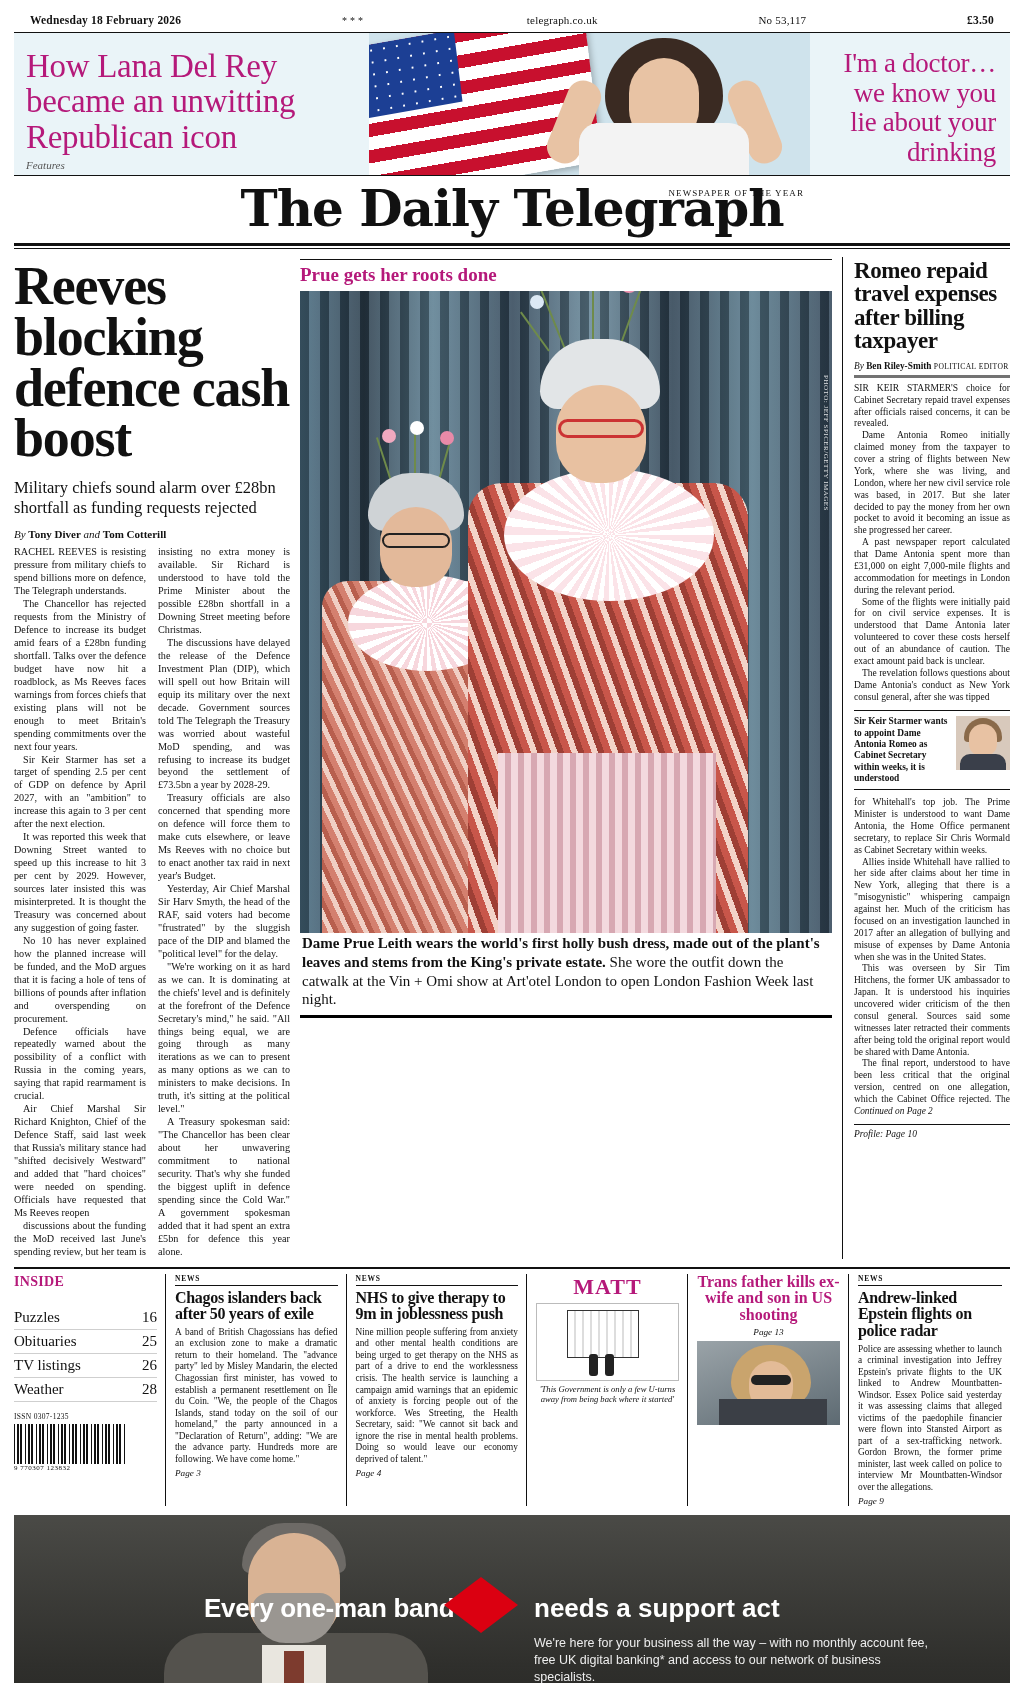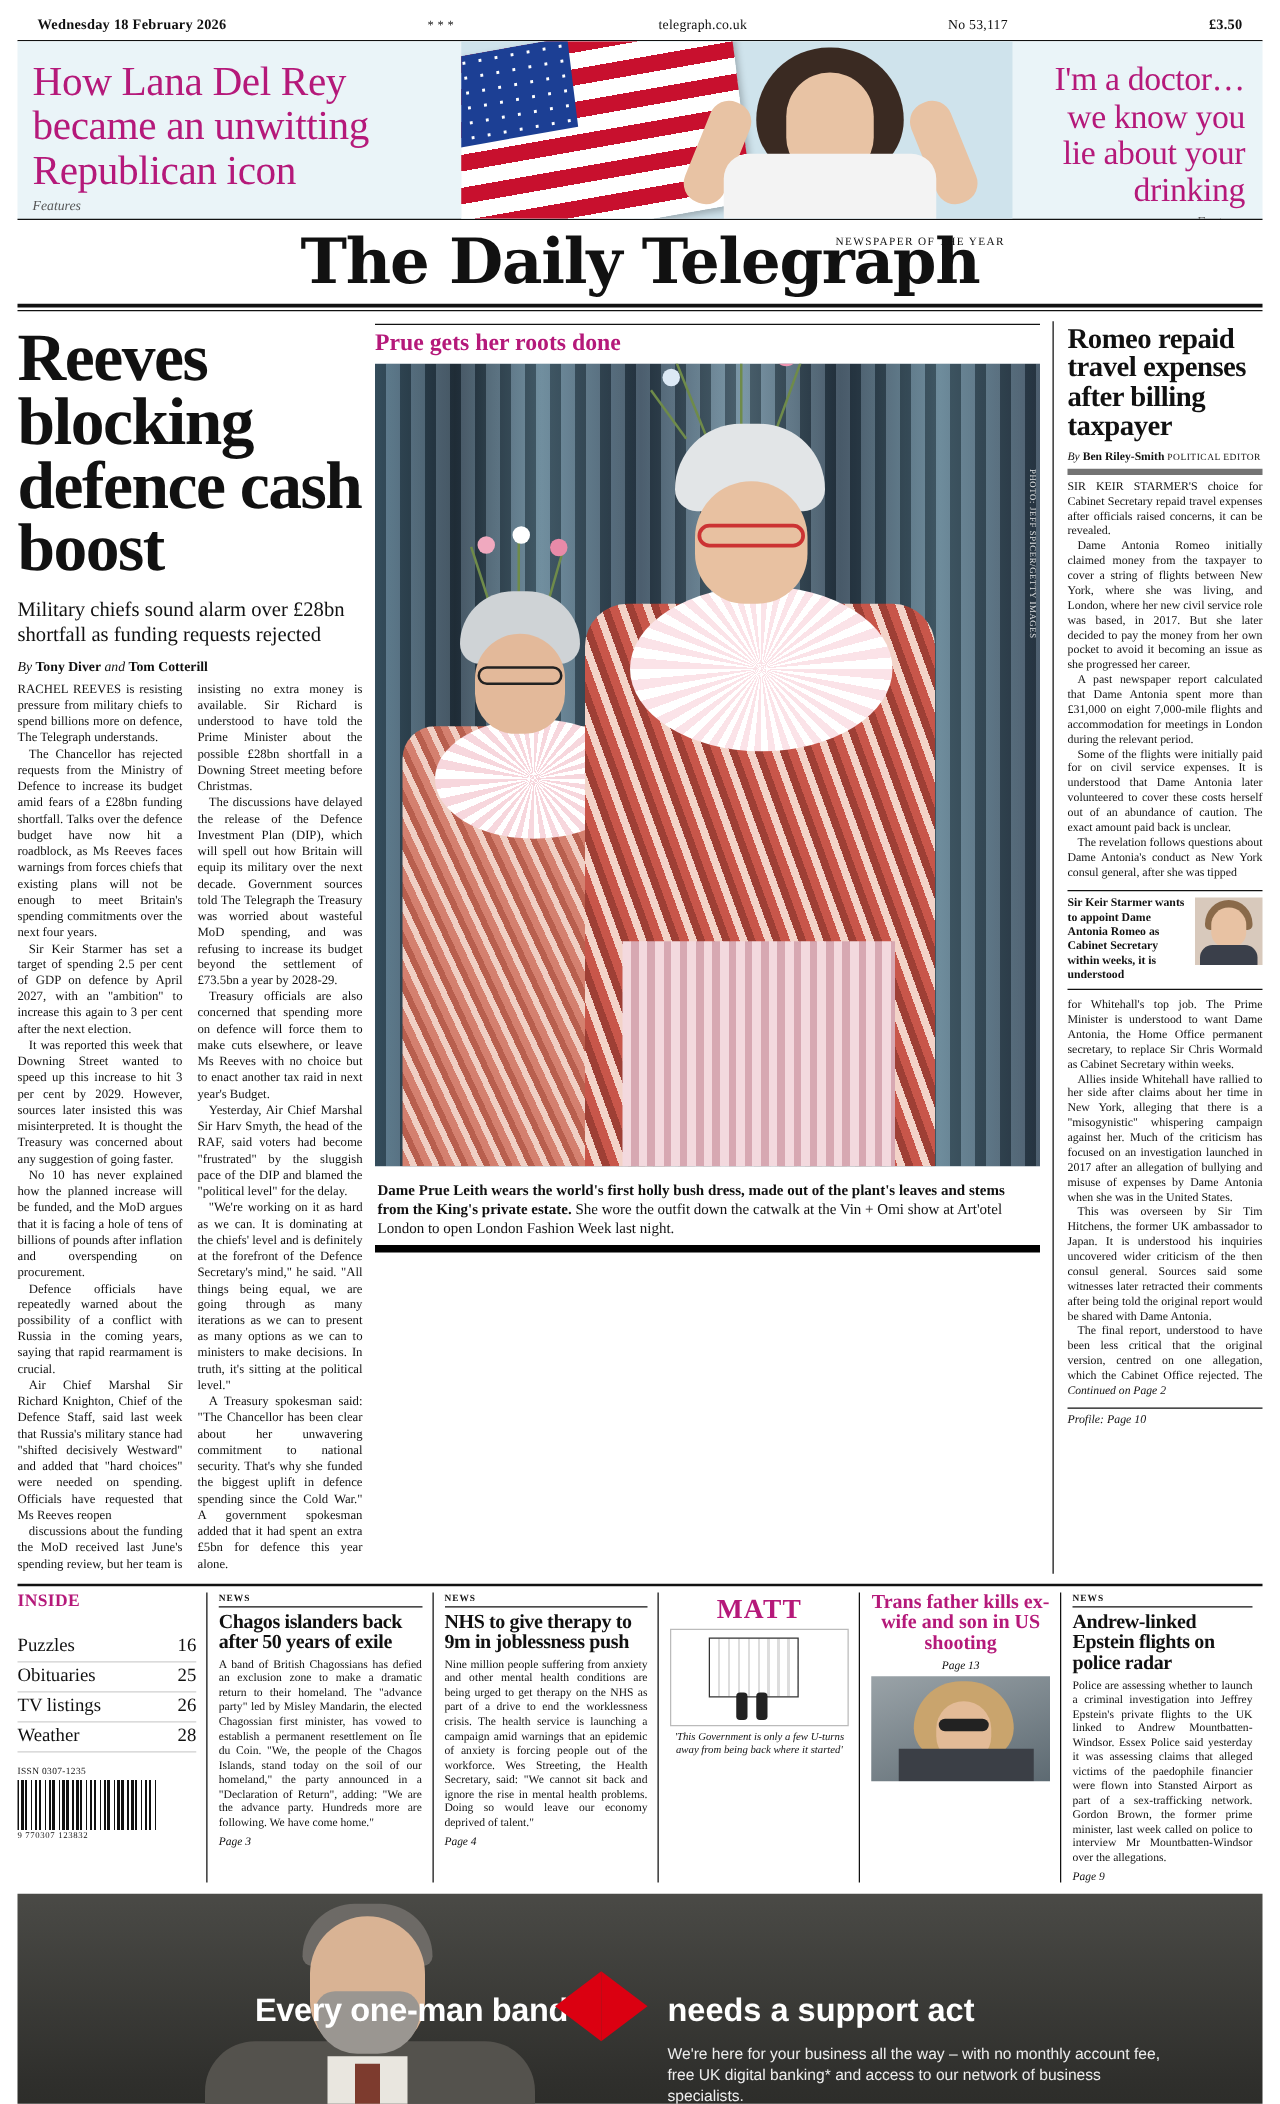--- a/index.html
+++ b/index.html
@@ -165,31 +165,31 @@
   }
   .flowers { position: absolute; top: 0; width: 100%; height: 150px; }
   .stem { position: absolute; width: 2px; background: #6f8b4a; transform-origin: bottom center; }
   .bloom { position: absolute; width: 14px; height: 14px; border-radius: 50%; }
   .photo-credit {
     position: absolute; right: 2px; top: 220px; transform: rotate(90deg);
     transform-origin: right top; font-size: 7px; color: #fff; opacity: .85;
     letter-spacing: .5px;
   }
   .caption {
-    font-size: 12px; line-height: 1.25; padding: 12px 2px 6px;
-    border-bottom: 6px solid #000000;
+    font-size: 15px; line-height: 1.25; padding: 1px 2px 6px;
+    border-bottom: 3px solid #000000;
   }
   .caption b { font-weight: bold; }
 
   
   .r-head {
     font-family:"Liberation Serif", serif; font-weight: bold; font-size: 23px;
     line-height: 1.02; letter-spacing: -.4px; margin: 2px 0 8px;
   }
-  .r-byline { font-size: 9.3px; border-bottom: 5px solid #737373; padding-bottom: 4px; margin-bottom: 5px; }
+  .r-byline { font-size: 9.3px; border-bottom: 3px solid #737373; padding-bottom: 4px; margin-bottom: 5px; }
   .r-byline b { font-weight: bold; }
   .r-byline span { font-size: 7.6px; letter-spacing: .4px; }
   .r-body p { margin: 0; font-size: 9.5px; line-height: 1.25; text-align: justify; text-indent: 8px; }
   .r-body p.first { text-indent: 0; }
   .promo-box {
     border-top: 1px solid #111; border-bottom: 1px solid #111; margin: 7px 0;
     padding: 5px 0; display: flex; gap: 6px;
   }
   .promo-box .txt { font-size: 9.4px; line-height: 1.2; font-weight: bold; flex: 1; }
   .promo-box .thumb {

